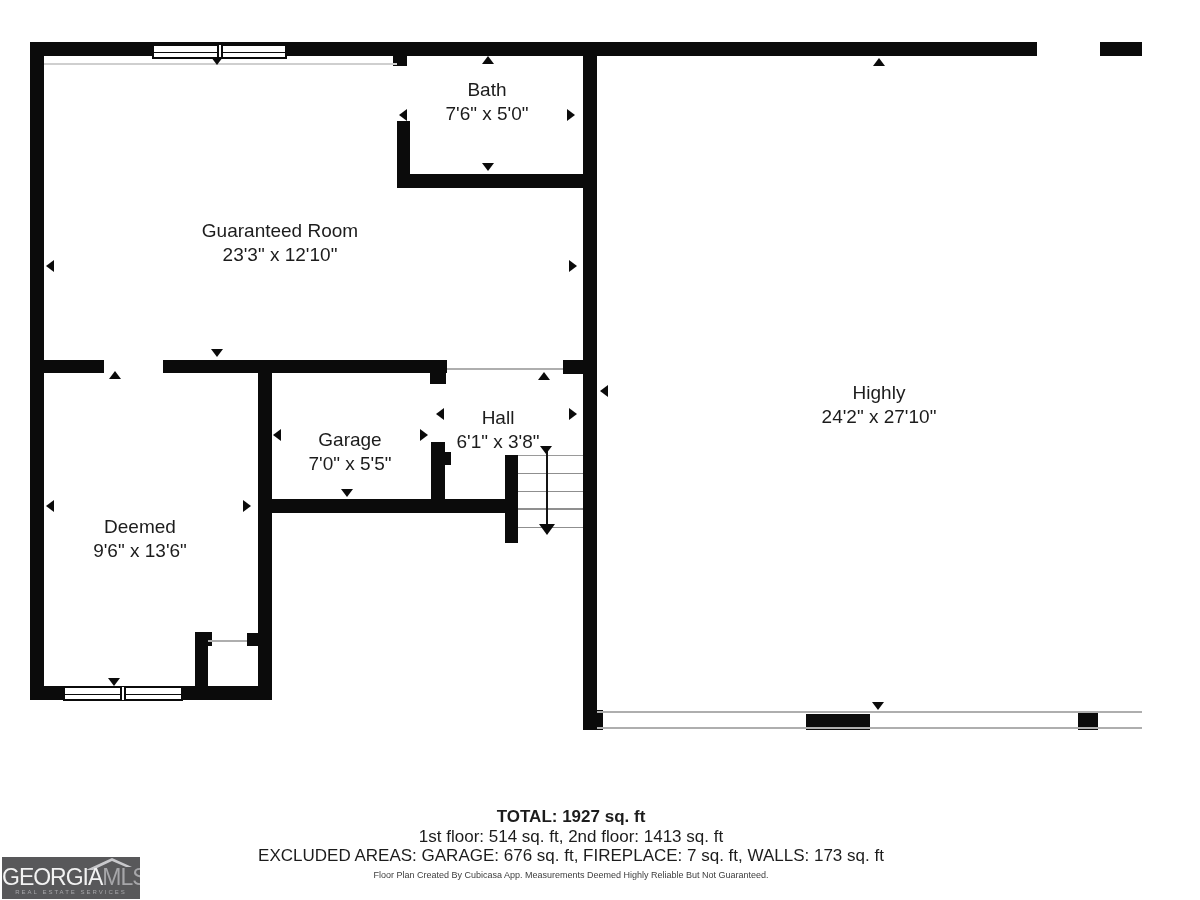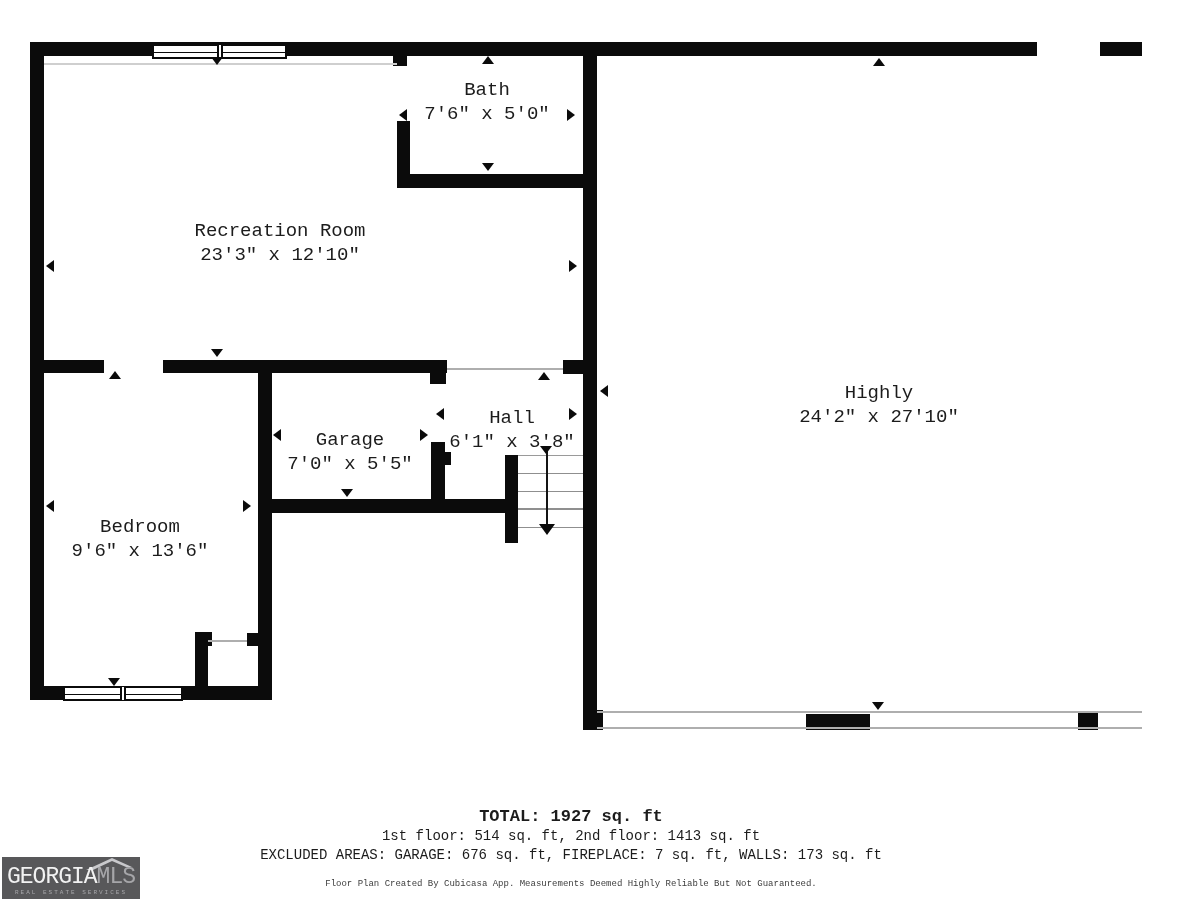--- a/index.html
+++ b/index.html
@@ -1,17 +1,17 @@
 <!DOCTYPE html>
 <html><head>
 <meta charset="utf-8">
 <style>
   html,body{margin:0;padding:0;background:#fff;}
   #plan{position:relative;width:1142px;height:900px;background:#fff;overflow:hidden;
-        font-family:Liberation Mono, monospace;color:#1c1c1c;}
+        font-family:Liberation Sans, sans-serif;color:#1c1c1c;}
   .wall{position:absolute;background:#0b0b0b;}
   .thin{position:absolute;background:#aeaeae;}
   .room-label{position:absolute;transform:translateX(-50%);text-align:center;white-space:nowrap;
               font-size:19px;line-height:24px;color:#1c1c1c;}
   .room-label .dims{display:block;}
   
   .tri{position:absolute;width:0;height:0;}
   .tri-up{border-left:6px solid transparent;border-right:6px solid transparent;border-bottom:8px solid #0b0b0b;}
   .tri-down{border-left:6px solid transparent;border-right:6px solid transparent;border-top:8px solid #0b0b0b;}
   .tri-left{border-top:6px solid transparent;border-bottom:6px solid transparent;border-right:8px solid #0b0b0b;}
@@ -22,22 +22,22 @@
   .window .div{position:absolute;top:-1px;bottom:-1px;left:50%;width:6px;margin-left:-3px;background:#fff;
                border-left:2px solid #0b0b0b;border-right:2px solid #0b0b0b;box-sizing:border-box;}
   
   .stairs{position:absolute;left:518px;top:455px;width:65px;height:89px;
           background:repeating-linear-gradient(to bottom,#fff 0px,#fff 16.5px,#8f8f8f 16.5px,#8f8f8f 18px);
           border-top:1.5px solid #9a9a9a;}
   .stair-arrow-line{position:absolute;left:546px;top:448px;width:2px;height:78px;background:#141414;}
   
   .footer{position:absolute;left:0;top:807px;width:100%;text-align:center;}
   .footer .l1{font-size:17px;font-weight:700;line-height:20px;}
-  .footer .l2,.footer .l3{font-size:14px;line-height:19px;}
-  .footer .disc{margin-top:14px;font-size:9px;color:#3d3d3d;line-height:11px;}
+  .footer .l2,.footer .l3{font-size:17px;line-height:19px;}
+  .footer .disc{margin-top:5px;font-size:9px;color:#3d3d3d;line-height:11px;}
   
   .mls-logo{position:absolute;left:2px;top:857px;width:138px;height:42px;background:#58585a;
             overflow:hidden;text-align:center;}
   .mls-logo .line{position:absolute;left:0;top:9px;width:100%;font-size:23px;font-weight:400;
                   letter-spacing:-1px;line-height:23px;white-space:nowrap;}
   .mls-logo .g{color:#f2f2f2;}
   .mls-logo .m{color:#a6a6a9;}
   .mls-logo .tag{position:absolute;left:0;top:32px;width:100%;font-size:6px;letter-spacing:2px;color:#a6a6a9;}
   .mls-logo svg{position:absolute;right:8px;top:1px;}
 </style>
@@ -126,33 +126,33 @@
   <div class="tri tri-left" style="left:600px;top:385px;"></div>
   <div class="tri tri-right" style="left:1142px;top:385px;"></div>
   <div class="tri tri-up" style="left:873px;top:58px;"></div>
   <div class="tri tri-down" style="left:872px;top:702px;"></div>
 
   <div class="room-label" style="left:487px;top:78px;">
     <span>Bath</span>
     <span class="dims">7'6" x 5'0"</span>
   </div>
   <div class="room-label" style="left:280px;top:219px;">
-    <span>Recreation Room</span>
+    <span>Guaranteed Room</span>
     <span class="dims">23'3" x 12'10"</span>
   </div>
   <div class="room-label" style="left:350px;top:428px;">
     <span>Garage</span>
     <span class="dims">7'0" x 5'5"</span>
   </div>
-  <div class="room-label" style="left:512px;top:406px;">
+  <div class="room-label" style="left:498px;top:406px;">
     <span>Hall</span>
     <span class="dims">6'1" x 3'8"</span>
   </div>
   <div class="room-label" style="left:140px;top:515px;">
-    <span>Bedroom</span>
+    <span>Deemed</span>
     <span class="dims">9'6" x 13'6"</span>
   </div>
   <div class="room-label" style="left:879px;top:381px;">
     <span>Highly</span>
     <span class="dims">24'2" x 27'10"</span>
   </div>
 
   <div class="footer">
     <div class="l1">TOTAL: 1927 sq. ft</div>
     <div class="l2">1st floor: 514 sq. ft, 2nd floor: 1413 sq. ft</div>

